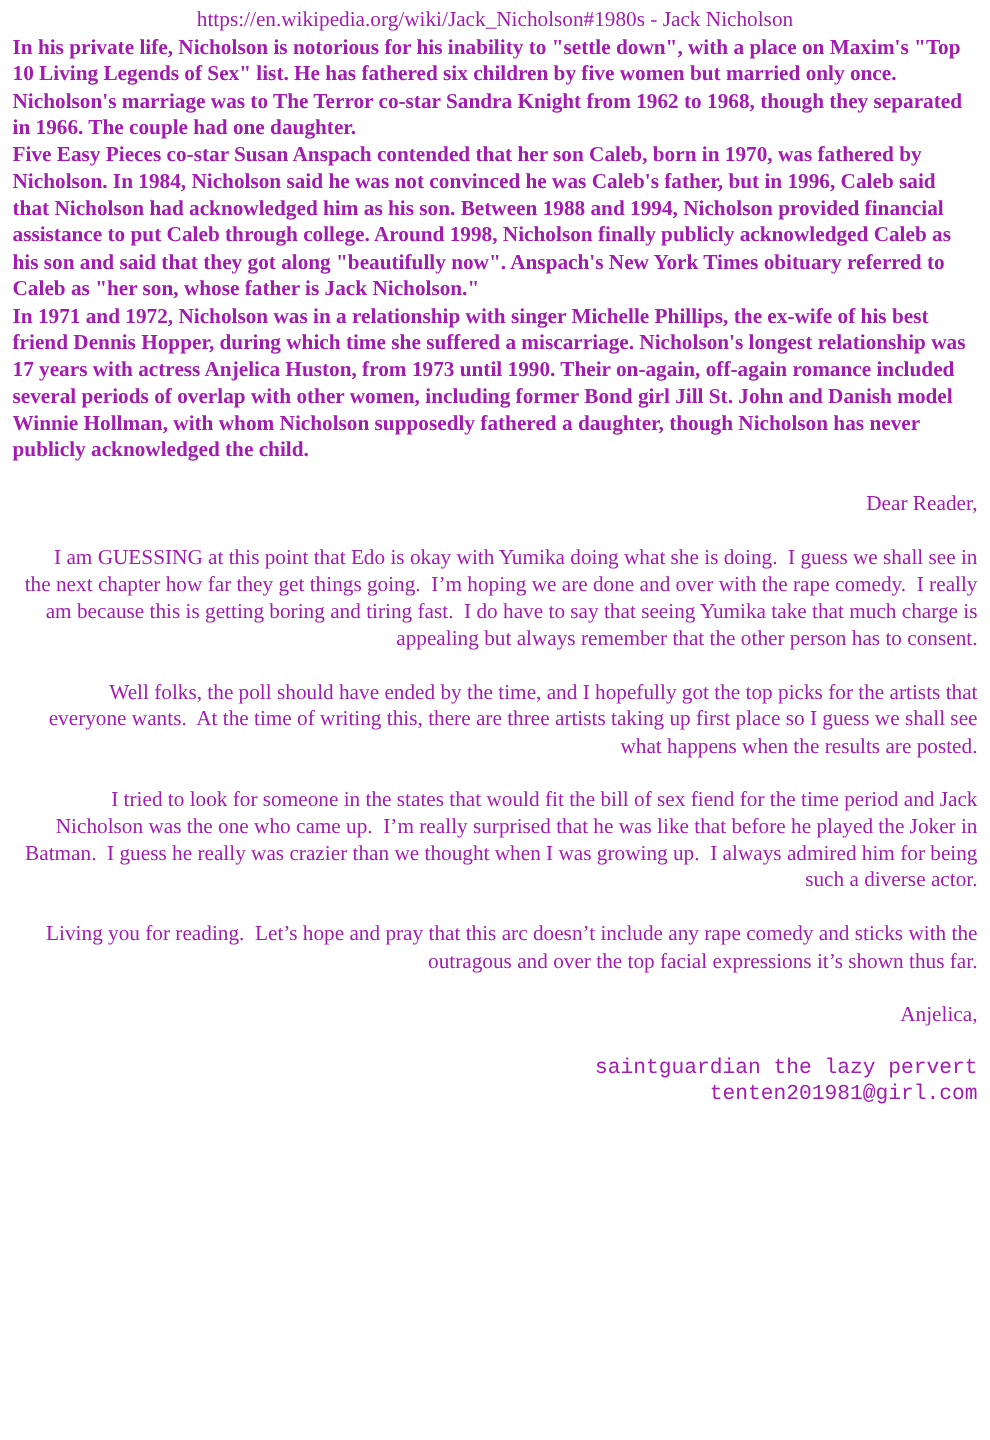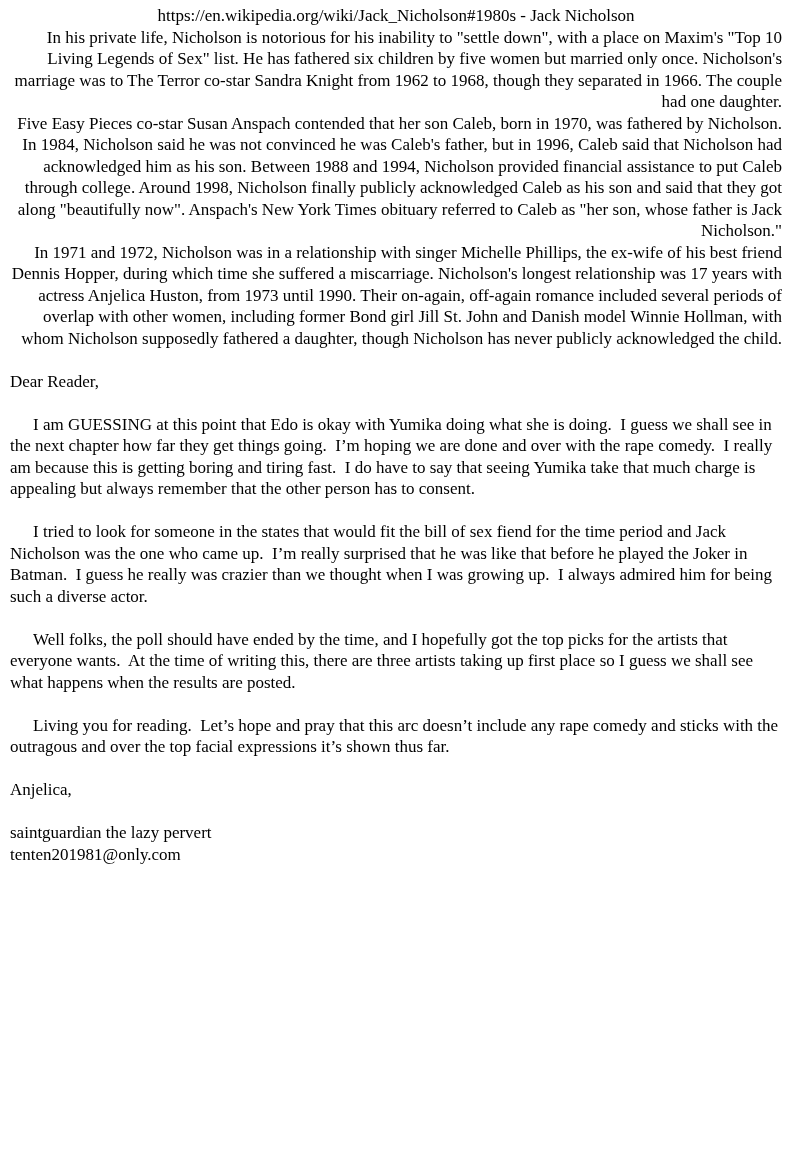--- a/index.html
+++ b/index.html
@@ -5,55 +5,57 @@
   html, body {
     margin: 0;
     padding: 0;
     background: #ffffff;
   }
   .page {
     width: 792px;
     height: 1152px;
     box-sizing: border-box;
     background: #ffffff;
-    color: #000000;
+    color: #a21caf;
     font-family: "Liberation Serif", "DejaVu Serif", serif;
     font-size: 17px;
     line-height: 21.5px;
     padding: 5px 10px 0 10px;
     overflow: hidden;
   }
   .excerpt {
-    text-align: right;
+    text-align: left;
+    font-weight: bold;
   }
   .excerpt p {
     margin: 0;
   }
   .source-line {
     text-align: center;
     margin: 0;
   }
   .letter {
-    text-align: left;
+    text-align: right;
   }
   .salutation {
     margin: 21.5px 0 0 0;
     white-space: pre-wrap;
   }
   .letter-para {
     margin: 21.5px 0 0 0;
     text-indent: 23px;
     white-space: pre-wrap;
   }
   .closing {
     margin: 21.5px 0 0 0;
     white-space: pre-wrap;
   }
   .signature {
     margin: 21.5px 0 0 0;
+    font-family: Liberation Mono, monospace;
   }
   .signature div {
     margin: 0;
   }
 </style>
 </head>
 <body>
 
 <div class="page">
 
@@ -62,25 +64,25 @@
   <div class="excerpt">
     <p>In his private life, Nicholson is notorious for his inability to "settle down", with a place on Maxim's "Top 10 Living Legends of Sex" list. He has fathered six children by five women but married only once. Nicholson's marriage was to The Terror co-star Sandra Knight from 1962 to 1968, though they separated in 1966. The couple had one daughter.</p>
     <p>Five Easy Pieces co-star Susan Anspach contended that her son Caleb, born in 1970, was fathered by Nicholson. In 1984, Nicholson said he was not convinced he was Caleb's father, but in 1996, Caleb said that Nicholson had acknowledged him as his son. Between 1988 and 1994, Nicholson provided financial assistance to put Caleb through college. Around 1998, Nicholson finally publicly acknowledged Caleb as his son and said that they got along "beautifully now". Anspach's New York Times obituary referred to Caleb as "her son, whose father is Jack Nicholson."</p>
     <p>In 1971 and 1972, Nicholson was in a relationship with singer Michelle Phillips, the ex-wife of his best friend Dennis Hopper, during which time she suffered a miscarriage. Nicholson's longest relationship was 17 years with actress Anjelica Huston, from 1973 until 1990. Their on-again, off-again romance included several periods of overlap with other women, including former Bond girl Jill St. John and Danish model Winnie Hollman, with whom Nicholson supposedly fathered a daughter, though Nicholson has never publicly acknowledged the child.</p>
   </div>
 
   <div class="letter">
     <p class="salutation">Dear Reader,</p>
 
     <p class="letter-para">I am GUESSING at this point that Edo is okay with Yumika doing what she is doing.  I guess we shall see in the next chapter how far they get things going.  I’m hoping we are done and over with the rape comedy.  I really am because this is getting boring and tiring fast.  I do have to say that seeing Yumika take that much charge is appealing but always remember that the other person has to consent.</p>
+    <p class="letter-para">Well folks, the poll should have ended by the time, and I hopefully got the top picks for the artists that everyone wants.  At the time of writing this, there are three artists taking up first place so I guess we shall see what happens when the results are posted.</p>
     <p class="letter-para">I tried to look for someone in the states that would fit the bill of sex fiend for the time period and Jack Nicholson was the one who came up.  I’m really surprised that he was like that before he played the Joker in Batman.  I guess he really was crazier than we thought when I was growing up.  I always admired him for being such a diverse actor.</p>
-    <p class="letter-para">Well folks, the poll should have ended by the time, and I hopefully got the top picks for the artists that everyone wants.  At the time of writing this, there are three artists taking up first place so I guess we shall see what happens when the results are posted.</p>
     <p class="letter-para">Living you for reading.  Let’s hope and pray that this arc doesn’t include any rape comedy and sticks with the outragous and over the top facial expressions it’s shown thus far.</p>
 
     <p class="closing">Anjelica,</p>
 
     <div class="signature">
       <div>saintguardian the lazy pervert</div>
-      <div>tenten201981@only.com</div>
+      <div>tenten201981@girl.com</div>
     </div>
   </div>
 
 </div>
 
 </body></html>

